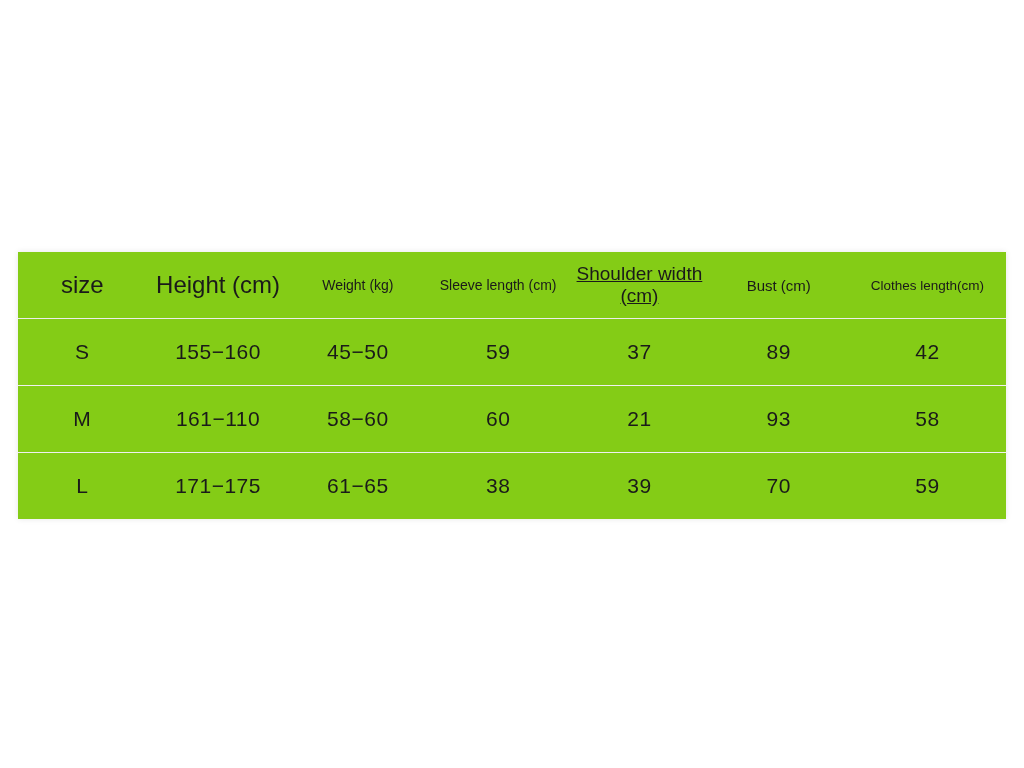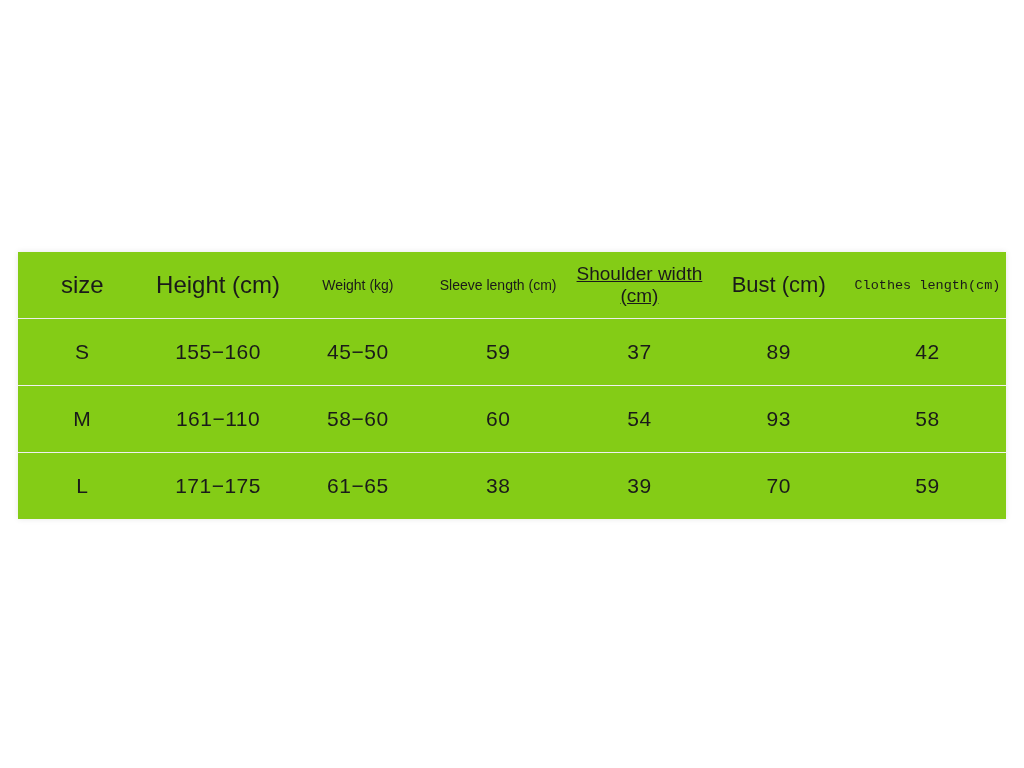--- a/index.html
+++ b/index.html
@@ -75,22 +75,22 @@
   .col-shoulder{ width: 14.0%; }
   .col-bust    { width: 14.2%; }
   .col-clothes { width: 15.9%; }
 
   
   .h-size     { font-size: 24px; font-weight: 700; }
   .h-height   { font-size: 24px; font-weight: 700; }
   .h-weight   { font-size: 14px; font-weight: 700; }
   .h-sleeve   { font-size: 14px; font-weight: 700; }
   .h-shoulder { font-size: 19px; font-weight: 700; text-decoration: underline; }
-  .h-bust     { font-size: 22px; font-weight: 700; }
-  .h-clothes  { font-size: 13.5px; font-weight: 700; font-family: Liberation Mono, monospace; }
+  .h-bust     { font-size: 15px; font-weight: 700; }
+  .h-clothes  { font-size: 13.5px; font-weight: 700; }
 
   .cell-size { font-size: 21px; }
 </style>
 </head>
 <body>
 
 <div id="page">
 
   <div id="size-chart">
     <table class="size-table">
@@ -122,21 +122,21 @@
           <td>59</td>
           <td>37</td>
           <td>89</td>
           <td>42</td>
         </tr>
         <tr>
           <td class="cell-size">M</td>
           <td>161−110</td>
           <td>58−60</td>
           <td>60</td>
-          <td>54</td>
+          <td>21</td>
           <td>93</td>
           <td>58</td>
         </tr>
         <tr>
           <td class="cell-size">L</td>
           <td>171−175</td>
           <td>61−65</td>
           <td>38</td>
           <td>39</td>
           <td>70</td>

